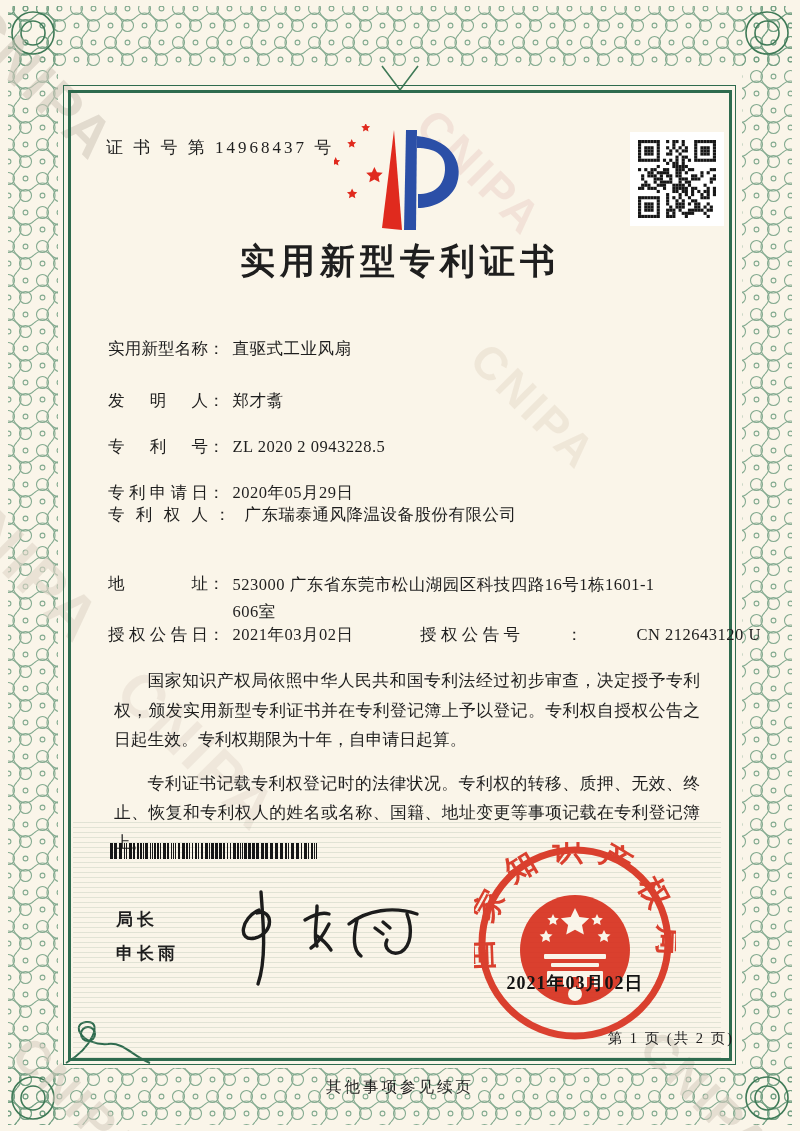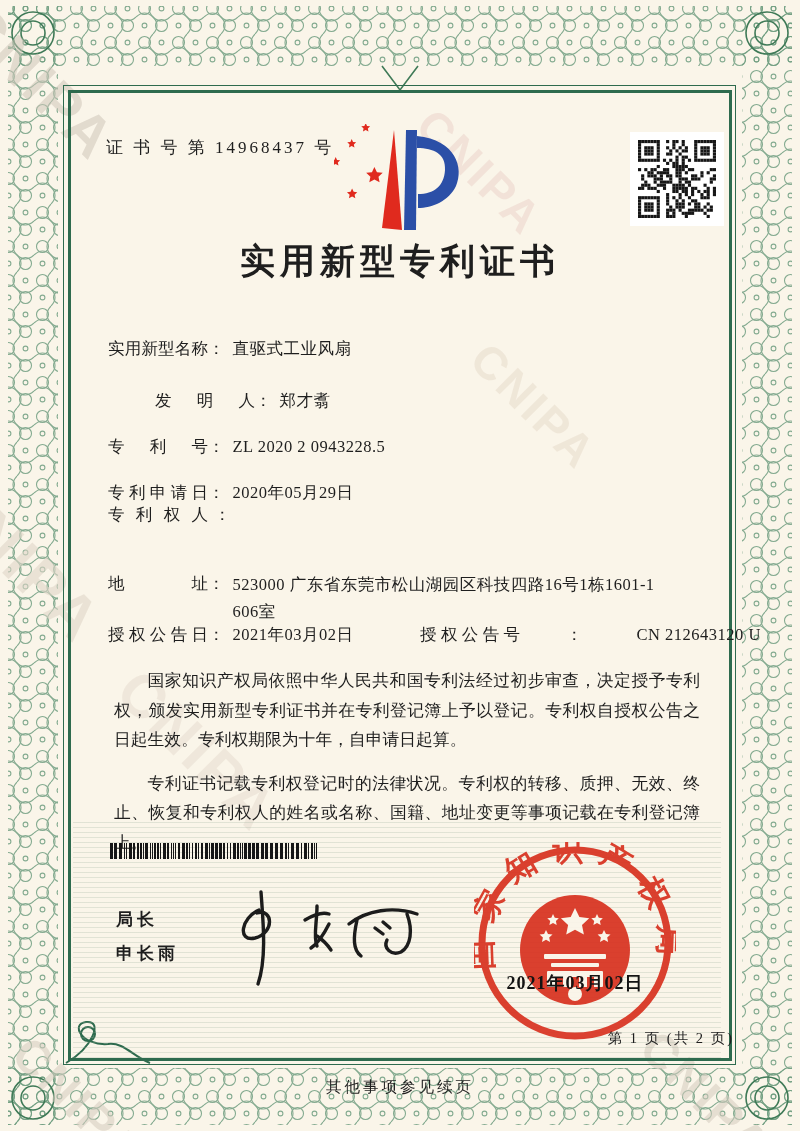--- a/index.html
+++ b/index.html
@@ -419,38 +419,39 @@
     </g>
   </svg>
 
   <div class="abs" id="title">实用新型专利证书</div>
 
   <div class="field-row" style="top:336px;align-items:flex-end;">
     <span class="flabel">实用新型名称</span>
       <span class="fcolon">：</span>
     <span class="fvalue">直驱式工业风扇</span>
   </div>
-  <div class="field-row" style="top:388px;margin-left:47px;">
+  <div class="field-row" style="top:388px;">
     <span class="flabel">发明人</span>
       <span class="fcolon">：</span>
     <span class="fvalue">郑才翥</span>
   </div>
   <div class="field-row" style="top:434px;">
     <span class="flabel">专利号</span>
       <span class="fcolon">：</span>
     <span class="fvalue">ZL 2020 2 0943228.5</span>
   </div>
   <div class="field-row" style="top:480px;justify-content:space-between;">
     <span class="flabel">专利申请日</span>
       <span class="fcolon">：</span>
     <span class="fvalue">2020年05月29日</span>
   </div>
   <div class="field-row" style="top:502px;gap:6px;">
     <span class="flabel">专利权人</span>
       <span class="fcolon">：</span>
+    <span class="fvalue">广东瑞泰通风降温设备股份有限公司</span>
   </div>
   <div class="field-row" id="row-address" style="top:571px;">
     <span class="flabel">地址</span>
       <span class="fcolon">：</span>
     <span class="fvalue">523000 广东省东莞市松山湖园区科技四路16号1栋1601-1606室</span>
   </div>
   <div class="field-row" style="top:622px;">
     <span class="flabel">授权公告日</span>
       <span class="fcolon">：</span>
     <span class="fvalue">2021年03月02日</span>

